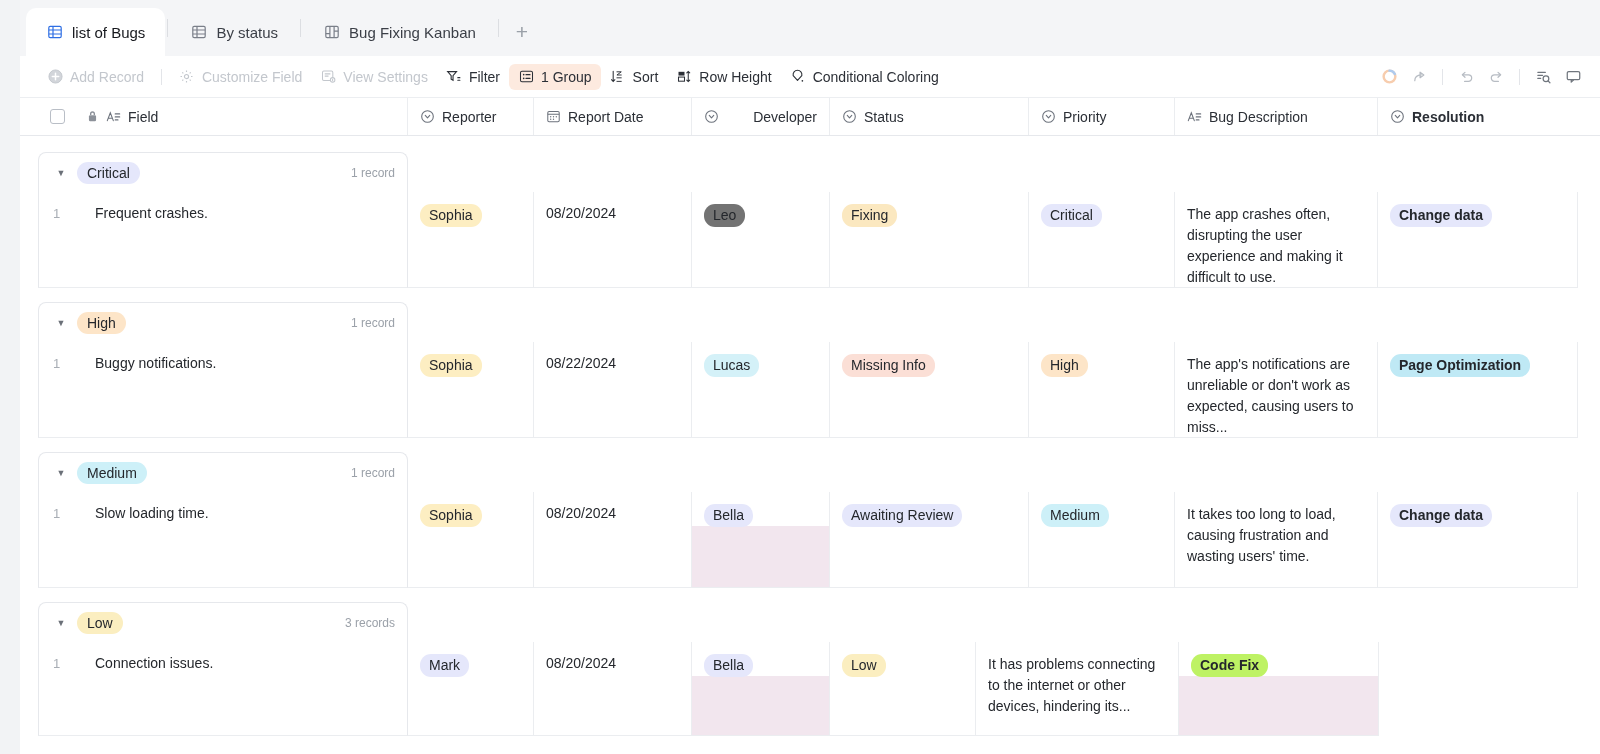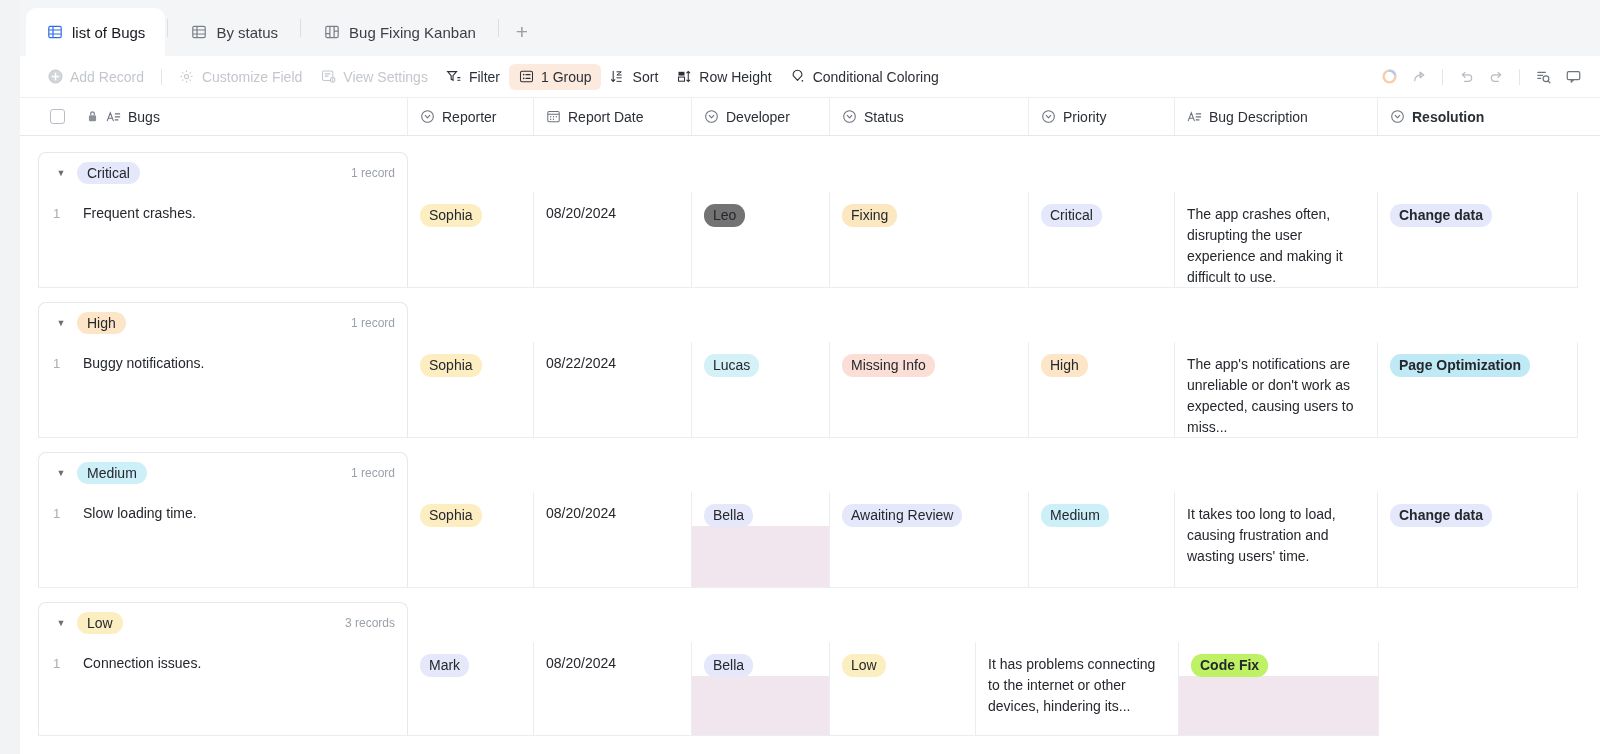--- a/index.html
+++ b/index.html
@@ -132,21 +132,21 @@
     border-bottom: 1px solid #ebedf0;
     padding: 12px 12px 0 12px;
     flex: 0 0 auto; position: relative; background: #fff;
     font-size: 14px; color: #24272c;
   }
   .dcell.first {
     border-left: 1px solid #e6e8ec; border-right: 1px solid #e6e8ec;
     display: flex; align-items: flex-start; padding: 12px 12px 0 14px;
   }
   .rownum { width: 22px; flex: 0 0 22px; color: #a8adb4; font-size: 13px; text-align: left; line-height: 19px; }
-  .rowtitle { margin-left: 8px; line-height: 19px; color: #24272c; }
+  .rowtitle { margin-left: 20px; line-height: 19px; color: #24272c; }
   .pill {
     display: inline-block; padding: 2px 9px; border-radius: 11px;
     font-size: 14px; line-height: 19px; color: #24272c;
   }
   .desc { line-height: 21px; color: #24272c; font-size: 14px; }
   .cellfill { position: absolute; left: 0; right: 0; bottom: 0; }
 </style>
 </head>
 <body>
 
@@ -324,21 +324,21 @@
               <path d="M8 1.6a3.1 3.1 0 0 0-3.1 3.1v1.5h1.7V4.7a1.4 1.4 0 0 1 2.8 0v1.5h1.7V4.7A3.1 3.1 0 0 0 8 1.6z"></path>
               <rect x="3.6" y="6.4" width="8.8" height="7.4" rx="1.5"></rect>
             </svg>
           </span>
           <span class="fico">
             <svg width="15" height="15" viewBox="0 0 16 16" fill="none" stroke="#6c727c" stroke-width="1.15" stroke-linecap="round">
               <path d="M1.4 12.4 4.6 4l3.2 8.4M2.5 9.9h4.2"></path>
               <path d="M9.8 5.2h4.8M9.8 8.4h4.8M9.8 11.6h3"></path>
             </svg>
           </span>
-          <span>Bugs</span>
+          <span>Field</span>
         </div>
         <div class="hcell c-rep" style="width: 126px;">
           <span class="fico">
             <svg width="15" height="15" viewBox="0 0 16 16" fill="none" stroke="#6c727c" stroke-width="1.15" stroke-linecap="round" stroke-linejoin="round">
               <circle cx="8" cy="8" r="6.2"></circle>
               <path d="M5.6 6.8 8 9.4l2.4-2.6"></path>
             </svg>
           </span>
           <span>Reporter</span>
         </div>
@@ -349,21 +349,21 @@
               <path d="M1.9 5.6h12.2"></path>
               <circle cx="5" cy="8.3" r=".75" fill="#6c727c" stroke="none"></circle>
               <circle cx="8" cy="8.3" r=".75" fill="#6c727c" stroke="none"></circle>
               <circle cx="11" cy="8.3" r=".75" fill="#6c727c" stroke="none"></circle>
               <circle cx="5" cy="11" r=".75" fill="#6c727c" stroke="none"></circle>
               <circle cx="8" cy="11" r=".75" fill="#6c727c" stroke="none"></circle>
             </svg>
           </span>
           <span>Report Date</span>
         </div>
-        <div class="hcell c-dev" style="width: 138px;">
+        <div class="hcell c-dev" style="width: 138px; justify-content: space-between;">
           <span class="fico">
             <svg width="15" height="15" viewBox="0 0 16 16" fill="none" stroke="#6c727c" stroke-width="1.15" stroke-linecap="round" stroke-linejoin="round">
               <circle cx="8" cy="8" r="6.2"></circle>
               <path d="M5.6 6.8 8 9.4l2.4-2.6"></path>
             </svg>
           </span>
           <span>Developer</span>
         </div>
         <div class="hcell c-status" style="width: 199px;">
           <span class="fico">

